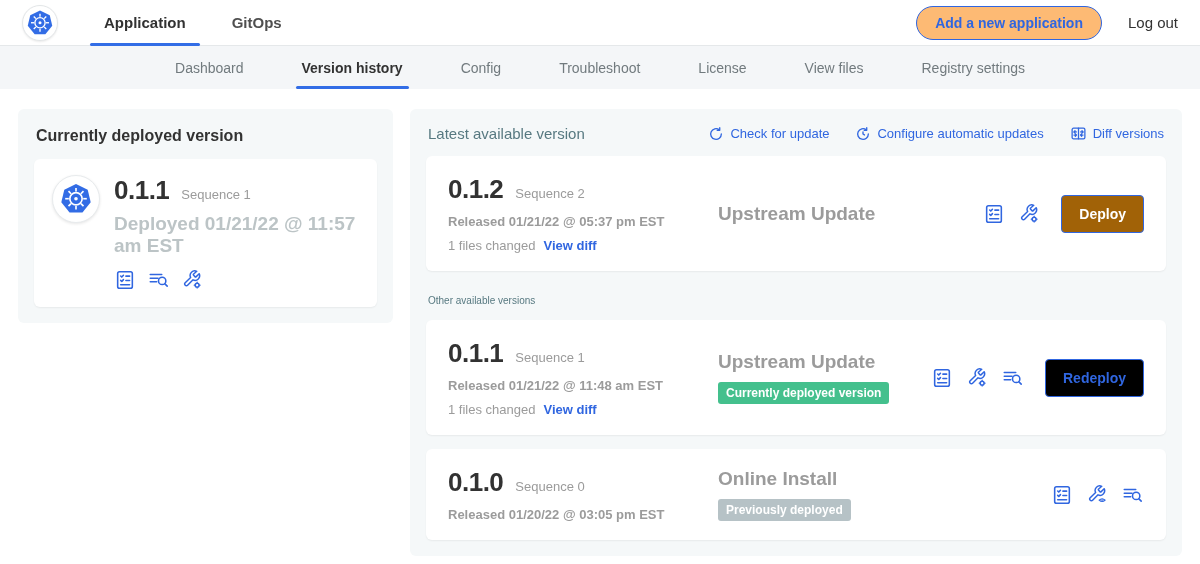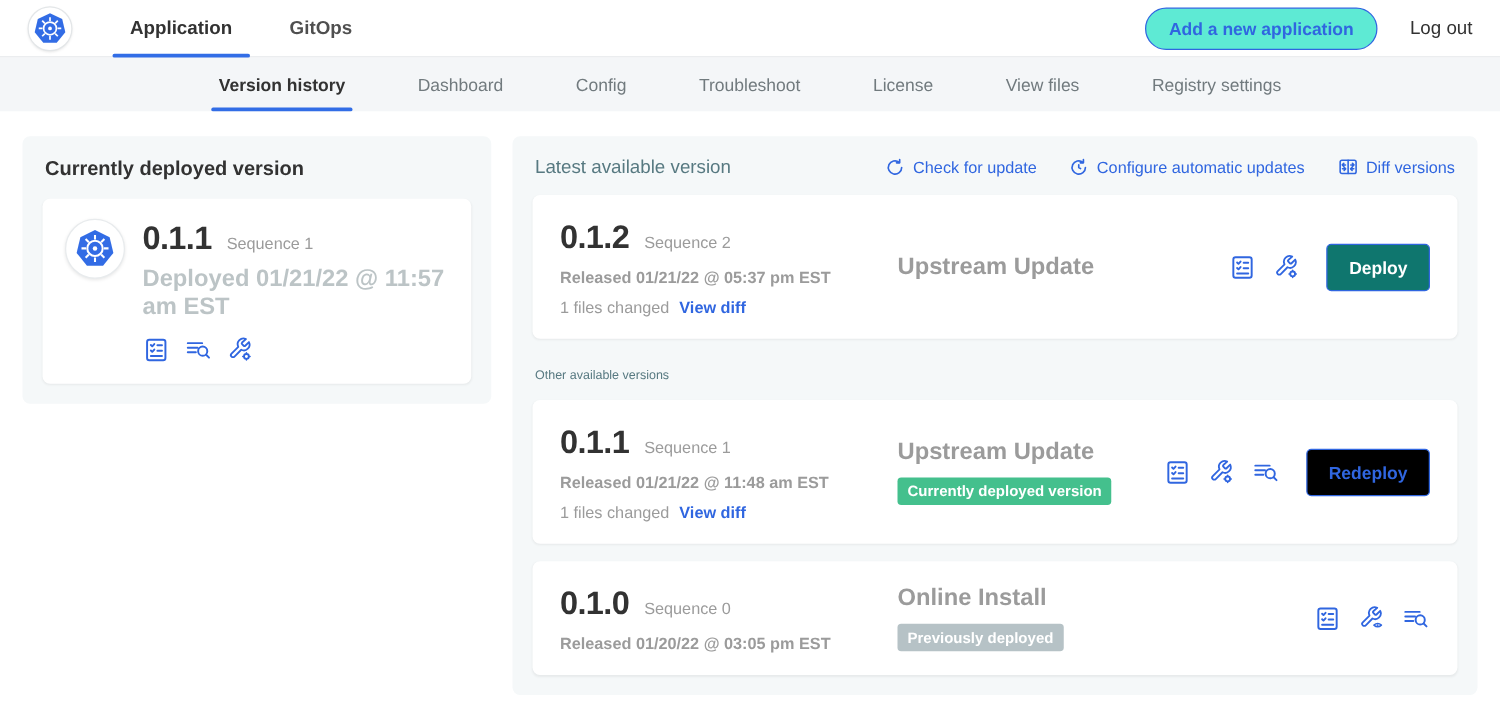--- a/index.html
+++ b/index.html
@@ -12,21 +12,21 @@
   .brand { width: 36px; height: 36px; border-radius: 50%; background: #fff;
     border: 1px solid #e3e6e8; box-shadow: 0 1px 2px rgba(0,0,0,.08);
     display: flex; align-items: center; justify-content: center; margin-right: 30px; }
   .app-tabs { display: flex; height: 100%; }
   .app-tab { position: relative; display: flex; align-items: center; padding: 0 16px;
     font-size: 15px; font-weight: 700; color: #323232; cursor: pointer; }
   .app-tab.inactive { font-weight: 600; color: #4f4f4f; margin-left: 14px; }
   .app-tab.active::after { content: ""; position: absolute; left: 2px; right: 2px;
     bottom: -1px; height: 3px; background: #326de6; border-radius: 2px; }
   .masthead-right { margin-left: auto; display: flex; align-items: center; gap: 26px; }
-  .pill-btn { border: 1px solid #3066e0; color: #3066e0; background: #5eead4;
+  .pill-btn { border: 1px solid #3066e0; color: #3066e0; background: #fdba74;
     font-size: 14px; font-weight: 700; border-radius: 17px; padding: 8px 18px; cursor: pointer;
     font-family: inherit; }
   .logout { font-size: 15px; color: #323232; cursor: pointer; }
 
   
   .subnav { height: 43px; background: #f4f6f8; display: flex; justify-content: center; }
   .subnav-inner { display: flex; gap: 14px; }
   .subtab { position: relative; display: flex; align-items: center; padding: 0 22px;
     font-size: 14px; color: #717a7e; cursor: pointer; }
   .subtab.active { color: #323232; font-weight: 700; }
@@ -67,21 +67,21 @@
   .view-diff { color: #3066e0; font-weight: 700; cursor: pointer; }
   .vc-mid { flex: 1; padding-left: 18px; }
   .source { font-size: 19px; font-weight: 700; color: #9b9b9b; }
   .badge { display: inline-block; margin-top: 9px; padding: 4px 8px; border-radius: 3px;
     font-size: 12px; font-weight: 700; color: #fff; }
   .badge-green { background: #44c08d; }
   .badge-gray { background: #b6c2c6; }
   .vc-actions { display: flex; align-items: center; gap: 13px; color: #3066e0; }
   .btn { font-family: inherit; font-size: 14px; font-weight: 700; border-radius: 4px;
     padding: 10px 17px; cursor: pointer; margin-left: 8px; }
-  .btn-primary { background: #0f766e; border: 1px solid #3066e0; color: #fff; }
+  .btn-primary { background: #a16207; border: 1px solid #3066e0; color: #fff; }
   .btn-outline { background: #000000; border: 1px solid #3066e0; color: #3066e0; }
   .other-title { font-size: 10px; color: #577981; font-weight: 500; margin: 24px 2px 0; }
 </style>
 </head>
 <body>
 
 <header class="masthead">
   <div class="brand">
     <svg width="30" height="30" viewBox="0 0 24 24">
       <polygon points="12,2 19.8,5.8 21.8,14.2 16.3,21 7.7,21 2.2,14.2 4.2,5.8" fill="#326ce5"></polygon>
@@ -108,25 +108,25 @@
     </div>
   </nav>
   <div class="masthead-right">
     <button class="pill-btn">Add a new application</button>
     <span class="logout">Log out</span>
   </div>
 </header>
 
 <nav class="subnav">
   <div class="subnav-inner">
+    <div class="subtab">
+        <span>Dashboard</span>
+      </div>
     <div class="subtab active">
         <span>Version history</span>
-      </div>
-    <div class="subtab">
-        <span>Dashboard</span>
       </div>
     <div class="subtab">
         <span>Config</span>
       </div>
     <div class="subtab">
         <span>Troubleshoot</span>
       </div>
     <div class="subtab">
         <span>License</span>
       </div>

